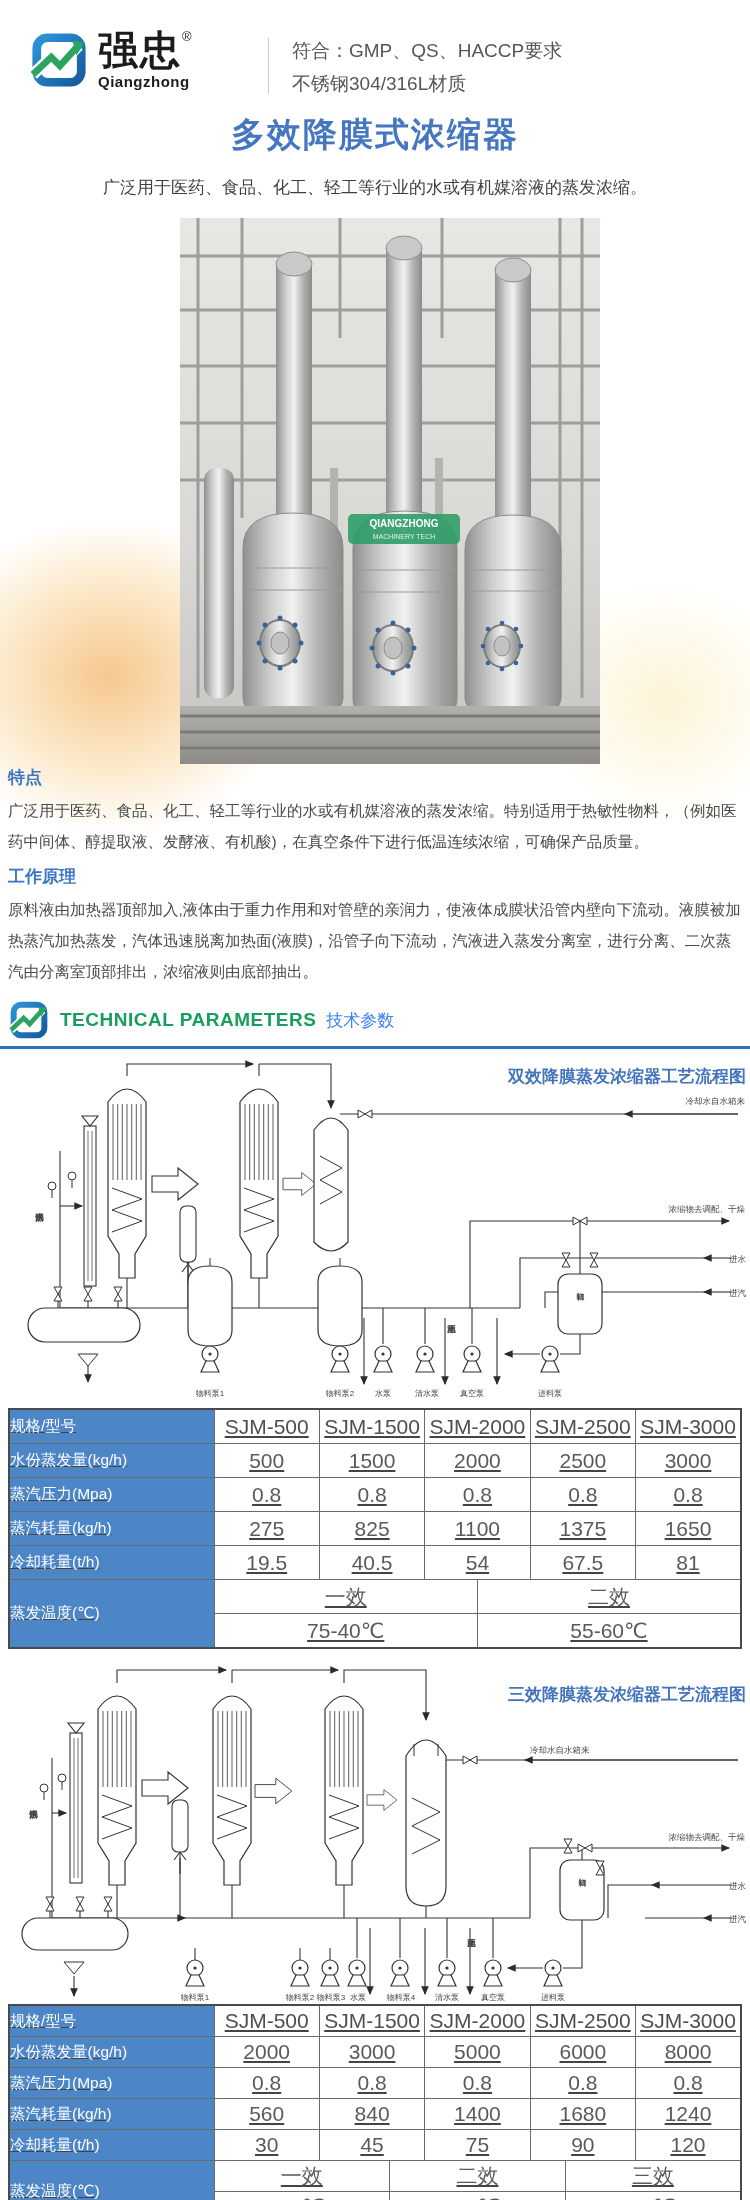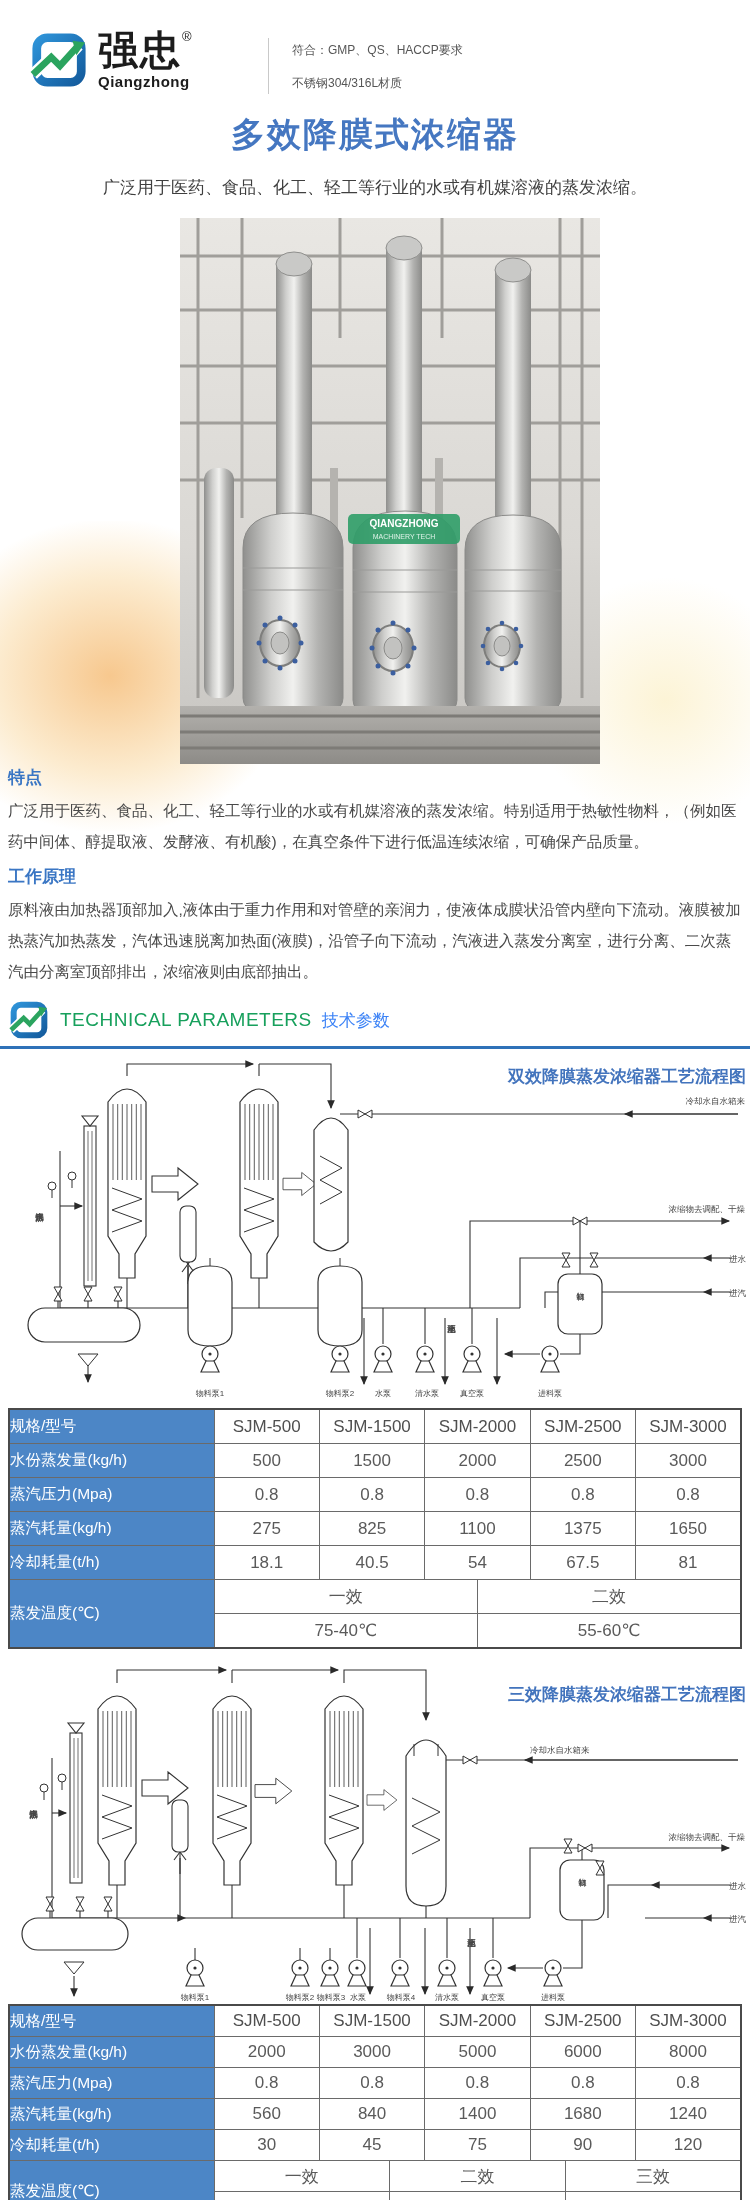--- a/index.html
+++ b/index.html
@@ -6,56 +6,56 @@
   #page{position:relative;width:750px;height:2200px;margin:16px auto;background:#ffffff;
         font-family:"Liberation Sans","DejaVu Sans",sans-serif;overflow:hidden;color:#444;}
   .blob{position:absolute;pointer-events:none;z-index:0;}
   .blob-left{left:-70px;top:505px;width:360px;height:310px;
     background:radial-gradient(ellipse at center,rgba(242,166,73,.62) 0%,rgba(247,200,120,.35) 45%,rgba(247,200,120,0) 72%);}
   .blob-right{right:-50px;top:560px;width:270px;height:250px;
     background:radial-gradient(ellipse at center,rgba(250,234,180,.55) 0%,rgba(250,234,180,0) 70%);}
   .abs{position:absolute;z-index:2;}
 
   
-  .hdr-claims{left:292px;top:18px;font-size:12px;color:#565656;line-height:33px;}
+  .hdr-claims{left:292px;top:18px;font-size:19px;color:#565656;line-height:33px;}
   .hdr-divider{left:268px;top:22px;width:1px;height:56px;background:#c9c9c9;}
   .brand{left:30px;top:14px;display:flex;align-items:flex-start;}
   .brand-text{margin-left:10px;line-height:1;}
   .brand-cn{font-size:40px;font-weight:bold;color:#1c1c1c;letter-spacing:2px;}
   .brand-reg{font-size:13px;vertical-align:top;color:#1c1c1c;}
   .brand-en{font-size:15px;font-weight:bold;color:#1c1c1c;margin-top:4px;letter-spacing:.5px;}
 
   .page-title{left:0;top:96px;width:750px;text-align:center;font-size:34px;font-weight:bold;
     color:#4577c1;letter-spacing:2px;}
   .page-subtitle{left:0;top:160px;width:750px;text-align:center;font-size:17px;color:#3f3f3f;}
 
   .photo{left:180px;top:202px;width:420px;height:546px;z-index:1;}
 
   .txt-section{left:8px;width:736px;}
   .sec-h{font-size:17px;font-weight:bold;color:#3a76c4;margin:0 0 6px 0;}
   .sec-p{font-size:15.5px;line-height:31px;color:#4a4a4a;margin:0;}
 
   .tech-hdr{left:8px;top:984px;display:flex;align-items:center;}
-  .tech-en{font-size:19px;color:#17a05c;letter-spacing:.5px;margin-left:10px;}
+  .tech-en{font-size:19px;color:#17a05c;letter-spacing:.5px;margin-left:10px;font-weight:bold;}
   .tech-cn{font-size:17px;color:#3b82f6;margin-left:10px;}
   .tech-rule{left:0;top:1030px;width:750px;height:3px;background:#2e71b8;}
 
   .diag{left:0;width:750px;background:transparent;}
   .d1{top:1040px;height:352px;}
   .d2{top:1632px;height:353px;}
 
   table.spec{position:absolute;left:8px;width:734px;border-collapse:collapse;table-layout:fixed;z-index:2;}
   .t1{top:1392px;}
   .t2{top:1988px;}
   table.spec th,table.spec td{border:1px solid #6a6a6a;font-weight:normal;padding:0;}
-  table.spec{border:2px solid #4a4a4a;}
+  table.spec{border:2px solid #4a4a4a;text-decoration:underline;}
   th.lab{background:#4c86c6;color:#fff;text-align:left;padding-left:14px;font-size:15.5px;}
   .t1 th,.t1 td{height:33px;}
   .t2 th,.t2 td{height:30px;}
-  td.val,th.mod{text-align:center;font-size:17px;color:#5a5a5a;background:#fff;}
+  td.val,th.mod{text-align:center;font-size:21px;color:#5a5a5a;background:#fff;}
   th.mod{color:#4f4f4f;}
 
   svg text{font-family:"Liberation Sans","DejaVu Sans",sans-serif;}
   .vtxt{writing-mode:vertical-rl;text-orientation:upright;}
 </style>
 </head>
 <body>
 
 <div id="page">
   <div class="blob blob-left"></div>
@@ -385,21 +385,21 @@
     <tr>
       <th class="lab">蒸汽耗量(kg/h)</th>
       <td class="val" colspan="2">275</td>
       <td class="val" colspan="2">825</td>
       <td class="val" colspan="2">1100</td>
       <td class="val" colspan="2">1375</td>
       <td class="val" colspan="2">1650</td>
     </tr>
     <tr>
       <th class="lab">冷却耗量(t/h)</th>
-      <td class="val" colspan="2">18.1</td>
+      <td class="val" colspan="2">19.5</td>
       <td class="val" colspan="2">40.5</td>
       <td class="val" colspan="2">54</td>
       <td class="val" colspan="2">67.5</td>
       <td class="val" colspan="2">81</td>
     </tr>
     <tr>
       <th class="lab" rowspan="2">蒸发温度(℃)</th>
       <td class="val" colspan="5">一效</td>
       <td class="val" colspan="5">二效</td>
     </tr>

